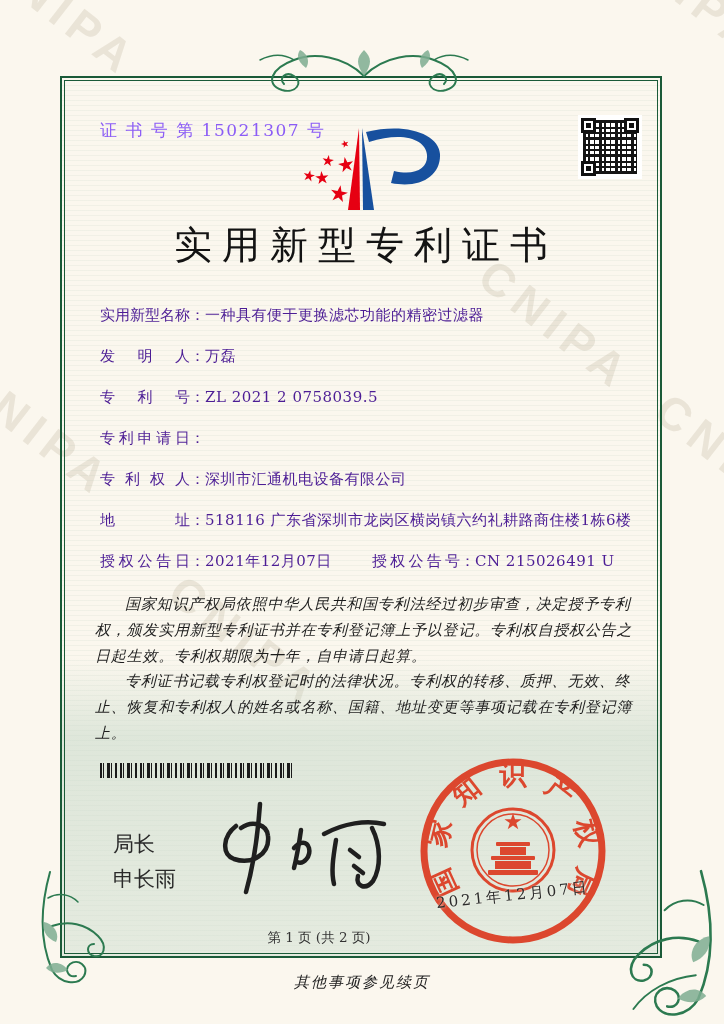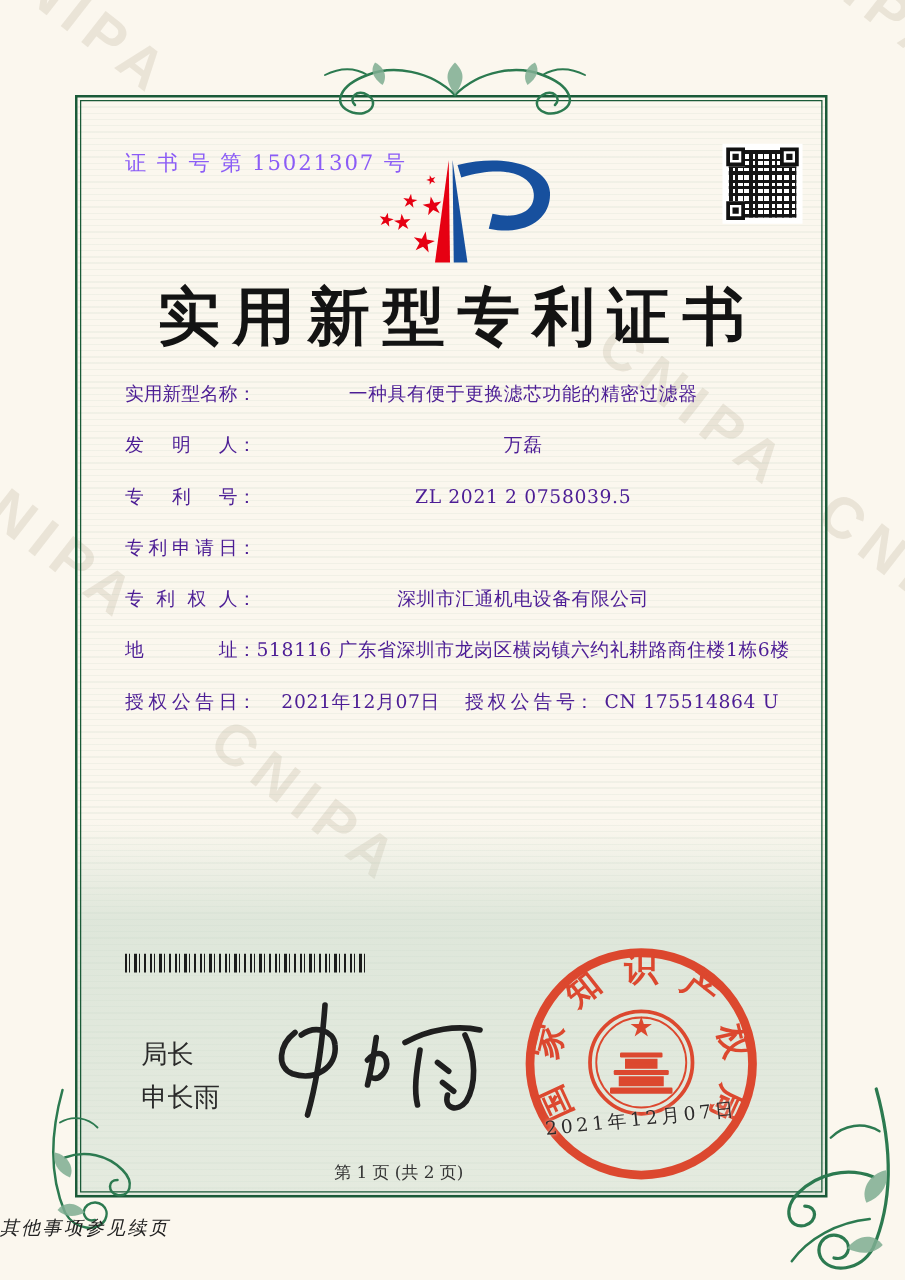--- a/index.html
+++ b/index.html
@@ -44,28 +44,28 @@
     background:
       repeating-linear-gradient(90deg,#151515 0 3px,rgba(0,0,0,0) 3px 5px,#151515 5px 7px,rgba(0,0,0,0) 7px 11px,#151515 11px 12px,rgba(0,0,0,0) 12px 16px),
       repeating-linear-gradient(0deg,#151515 0 3px,#fff 3px 6px,#151515 6px 8px,#fff 8px 11px,#151515 11px 13px,#fff 13px 17px);
   }
   .qr-f { position:absolute; width:15px; height:15px; background:#fff; border:3px solid #111; box-sizing:border-box; }
   .qr-f::after { content:""; position:absolute; inset:2px; background:#111; }
   .qr-f.tl{left:3px;top:3px;} .qr-f.tr{right:3px;top:3px;} .qr-f.bl{left:3px;bottom:3px;}
   .logo { position:absolute; left:292px; top:124px; width:150px; height:94px; }
   .title {
     position:absolute; left:62px; top:220px; width:598px; text-align:center;
-    font-size:50px; font-weight:bold; letter-spacing:10px; text-indent:10px; color:#131313;
+    font-size:38px; font-weight:normal; letter-spacing:10px; text-indent:10px; color:#131313;
   }
   
   .fields { position:absolute; left:100px; top:303px; width:532px; font-size:15px; color:#4c1d95; }
   .frow { display:flex; margin-bottom:17px; line-height:24px; }
   .flabel { flex:none; width:90px; text-align:justify; text-align-last:justify; }
   .fcolon { flex:none; }
-  .fvalue { flex:1; letter-spacing:0.5px;text-align:center; }
+  .fvalue { flex:1; letter-spacing:0.5px; }
   .frow-double { display:flex; line-height:24px; }
   .fpair1 { display:flex; width:272px; flex:none; }
   .fpair2 { display:flex; flex:1; }
   .fpair2 .flabel { width:88px; }
   
   .body-text {
     position:absolute; left:95px; top:592px; width:538px;
     font-size:15px; line-height:1.72; font-style:italic; letter-spacing:0.8px; color:#1d1d1d;
   }
   .body-text p { margin:0; text-indent:2em; }
@@ -87,21 +87,21 @@
   
   .seal { position:absolute; left:416px; top:754px; width:194px; height:194px; }
   .seal-date {
     position:absolute; left:420px; top:886px; width:186px; text-align:center;
     font-size:15px; letter-spacing:3px; color:#2c2c2c; transform:rotate(-6deg);
     text-shadow:0 0 3px rgba(251,247,238,0.9);
   }
   
   .page-num { position:absolute; left:62px; top:929px; width:514px; text-align:center; font-size:13.5px; color:#333; }
   .continuation {
-    position:absolute; left:0; top:973px; width:724px; text-align:left;
+    position:absolute; left:0; top:973px; width:724px; text-align:center;
     font-size:15px; font-style:italic; letter-spacing:2px; color:#222;
   }
 </style>
 </head>
 <body>
 
 <div class="page">
 
   <div class="wm wm1">CNIPA</div>
   <div class="wm wm2">CNIPA</div>
@@ -213,25 +213,29 @@
     </div>
     <div class="frow-double">
       <span class="fpair1">
         <span class="flabel">授权公告日</span>
           <span class="fcolon">：</span>
         <span class="fvalue">2021年12月07日</span>
       </span>
       <span class="fpair2">
         <span class="flabel">授权公告号</span>
           <span class="fcolon">：</span>
-        <span class="fvalue">CN 175514864 U</span>
+        <span class="fvalue">CN 215026491 U</span>
       </span>
     </div>
   </div>
 
+  <div class="body-text">
+    <p>国家知识产权局依照中华人民共和国专利法经过初步审查，决定授予专利权，颁发实用新型专利证书并在专利登记簿上予以登记。专利权自授权公告之日起生效。专利权期限为十年，自申请日起算。</p>
+    <p>专利证书记载专利权登记时的法律状况。专利权的转移、质押、无效、终止、恢复和专利权人的姓名或名称、国籍、地址变更等事项记载在专利登记簿上。</p>
+  </div>
 
   <div class="barcode"></div>
 
   <div class="signer">
     <div>局长</div>
     <div>申长雨</div>
   </div>
 
   <svg class="signature" viewBox="0 0 195 104">
     <g stroke="#1f1f1f" stroke-width="4.5" fill="none" stroke-linecap="round" stroke-linejoin="round">

